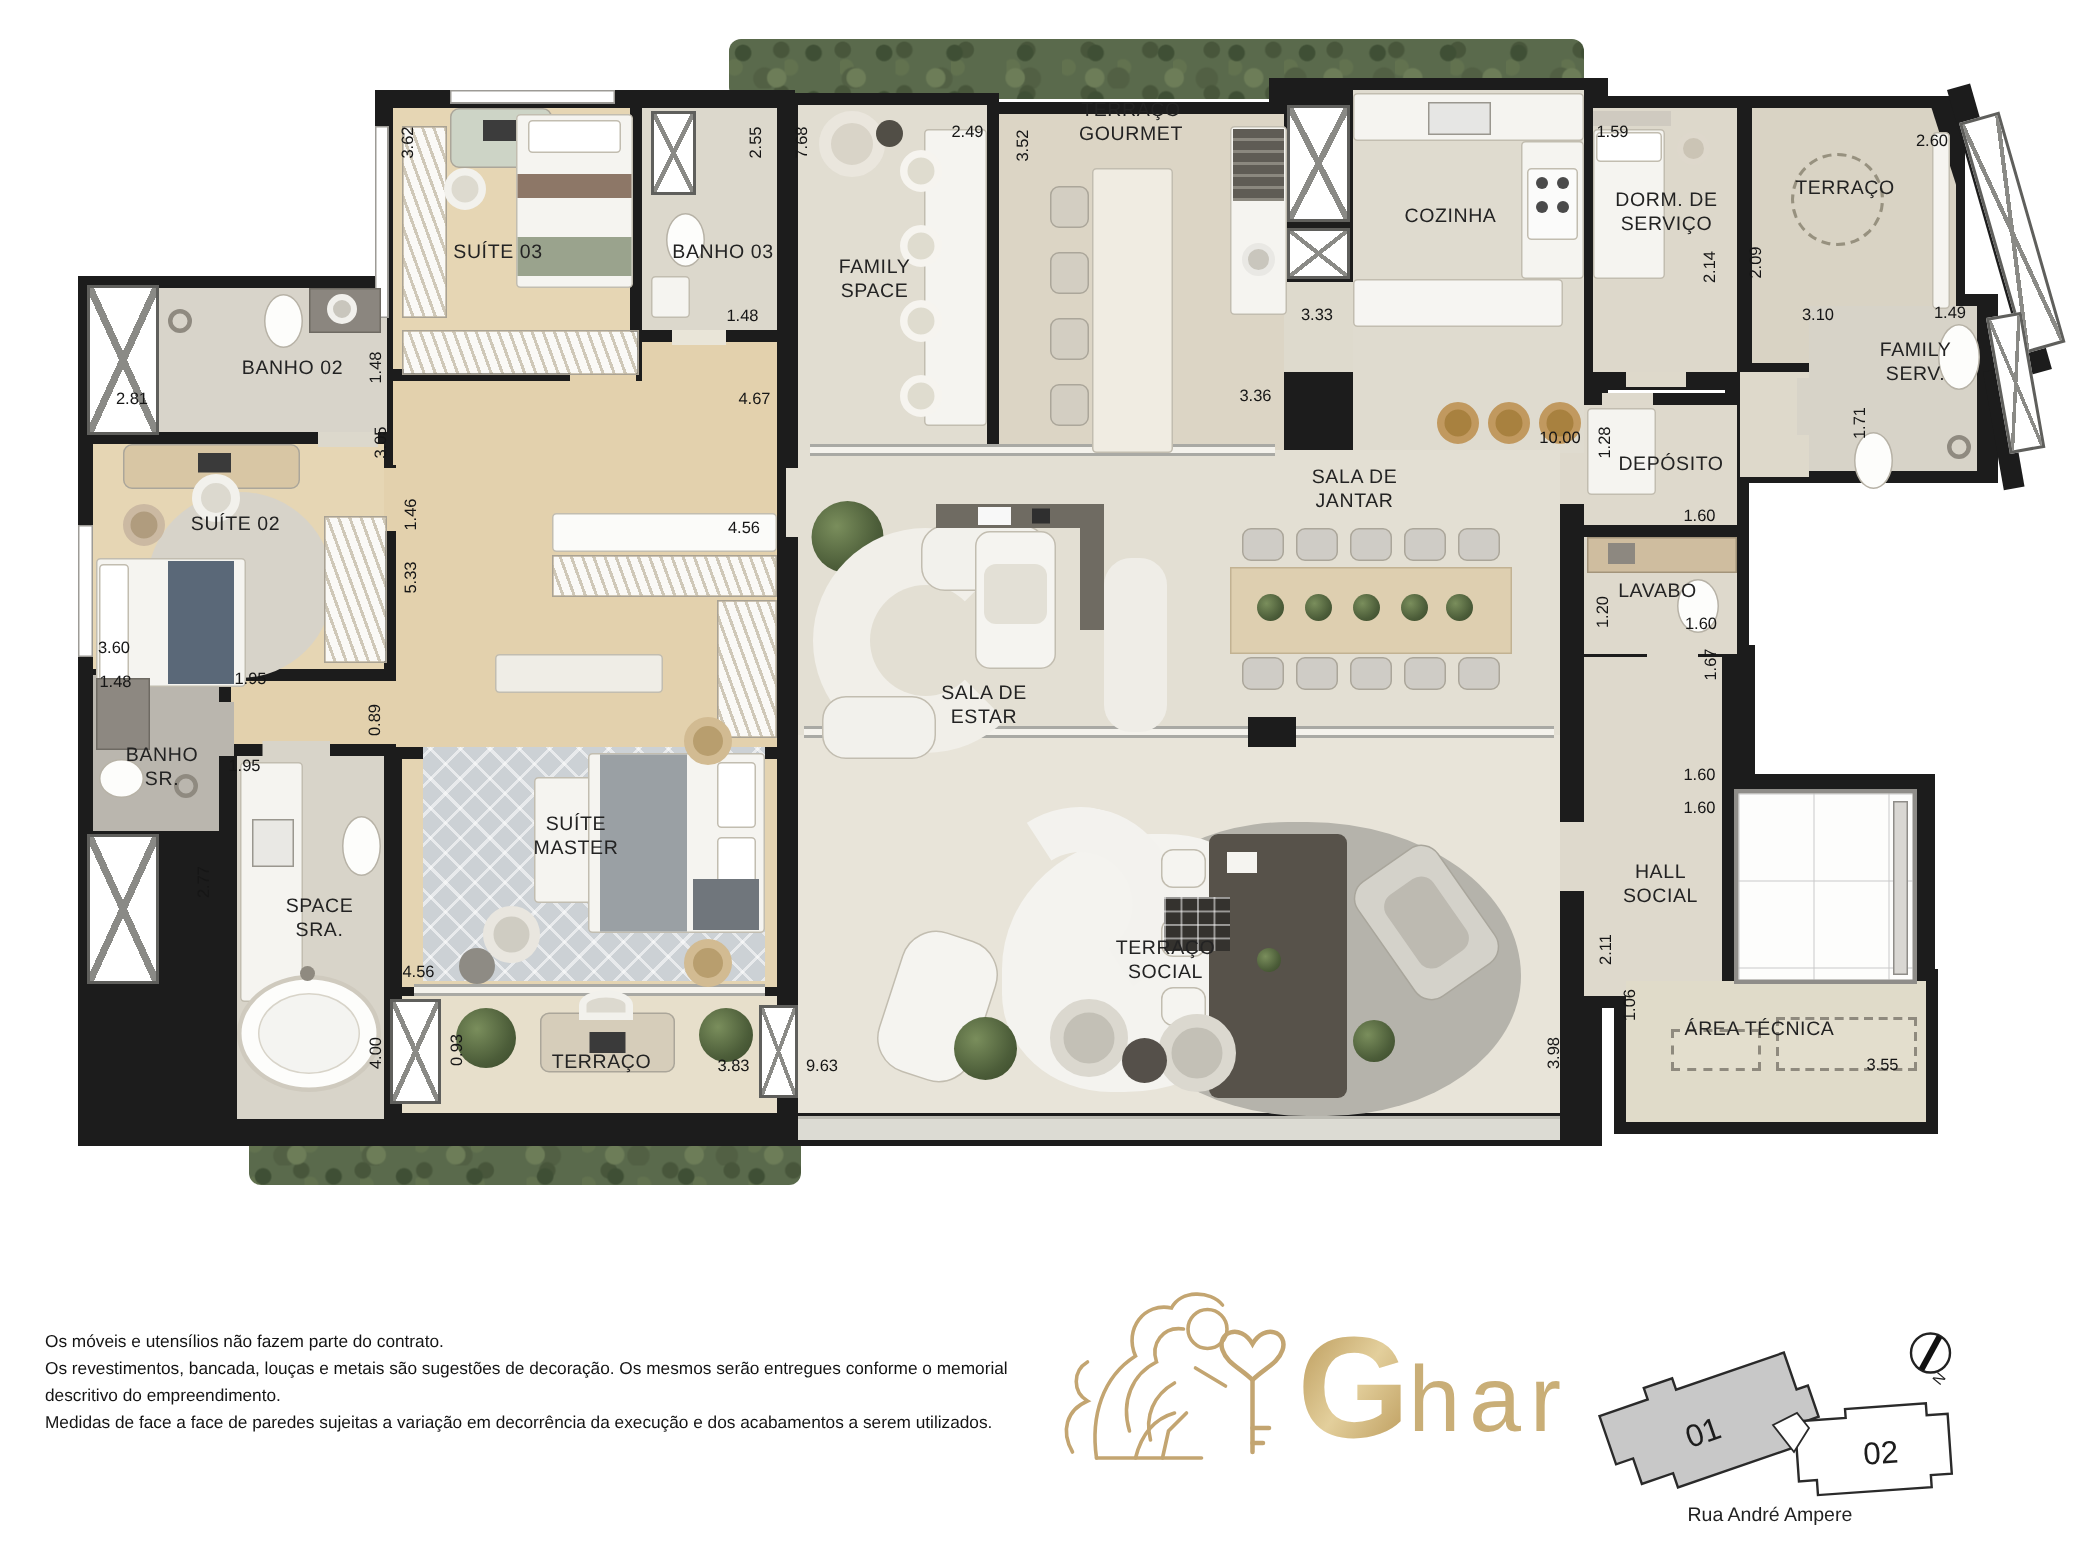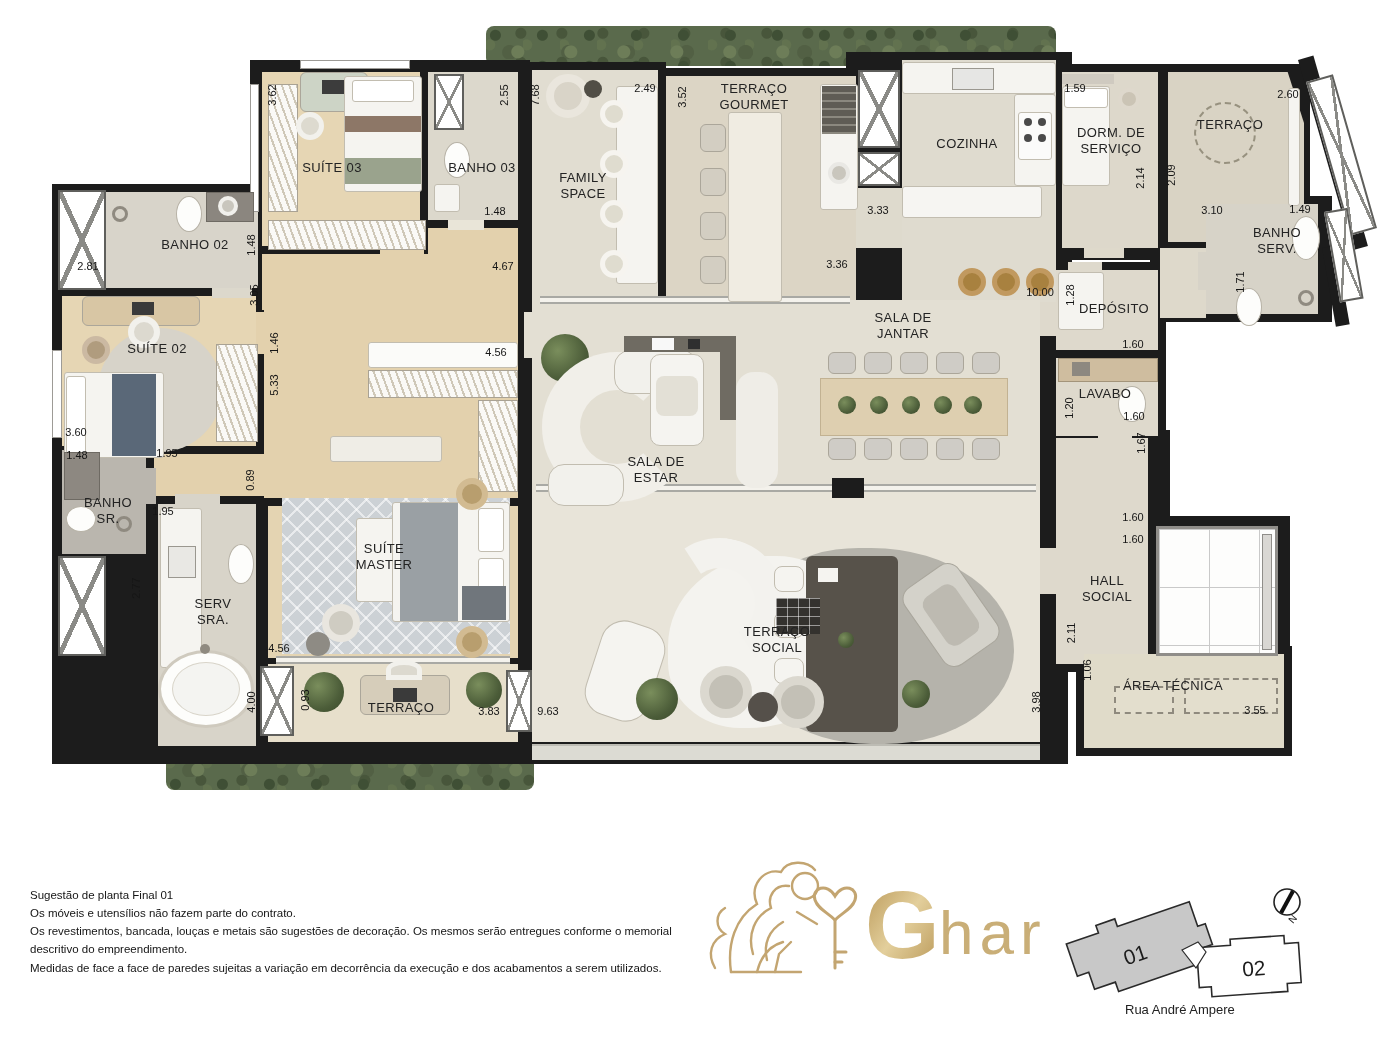--- a/index.html
+++ b/index.html
@@ -283,32 +283,32 @@
   <div class="plant" style="left:466px;top:672px;width:36px;height:36px"></div>
 
   <div class="dashbox" style="left:1114px;top:686px;width:60px;height:28px"></div>
   <div class="dashbox" style="left:1184px;top:678px;width:94px;height:36px"></div>
 
   <div class="lbl" style="left:332px;top:168px;width:110px">SUÍTE 03</div>
   <div class="lbl" style="left:482px;top:168px;width:96px">BANHO 03</div>
   <div class="lbl" style="left:195px;top:245px;width:96px">BANHO 02</div>
   <div class="lbl" style="left:157px;top:349px;width:110px">SUÍTE 02</div>
   <div class="lbl" style="left:583px;top:186px;width:64px">FAMILY SPACE</div>
-  <div class="lbl" style="left:754px;top:97px;width:90px">TERRAÇO GOURMET</div>
+  <div class="lbl" style="left:754px;top:81px;width:90px">TERRAÇO GOURMET</div>
   <div class="lbl" style="left:967px;top:144px;width:100px">COZINHA</div>
   <div class="lbl" style="left:1111px;top:141px;width:80px">DORM. DE SERVIÇO</div>
   <div class="lbl" style="left:1230px;top:125px;width:100px">TERRAÇO</div>
-  <div class="lbl" style="left:1277px;top:241px;width:64px">BANHO SERV.</div>
+  <div class="lbl" style="left:1277px;top:241px;width:64px">FAMILY SERV.</div>
   <div class="lbl" style="left:1114px;top:309px;width:100px">DEPÓSITO</div>
   <div class="lbl" style="left:903px;top:326px;width:70px">SALA DE JANTAR</div>
   <div class="lbl" style="left:1105px;top:394px;width:90px">LAVABO</div>
   <div class="lbl" style="left:656px;top:470px;width:64px">SALA DE ESTAR</div>
   <div class="lbl" style="left:384px;top:557px;width:70px">SUÍTE MASTER</div>
   <div class="lbl" style="left:108px;top:511px;width:56px">BANHO SR.</div>
-  <div class="lbl" style="left:213px;top:612px;width:60px">SERV SRA.</div>
+  <div class="lbl" style="left:213px;top:612px;width:60px">SPACE SRA.</div>
   <div class="lbl" style="left:401px;top:708px;width:100px">TERRAÇO</div>
   <div class="lbl" style="left:777px;top:640px;width:90px">TERRAÇO SOCIAL</div>
   <div class="lbl" style="left:1107px;top:589px;width:60px">HALL SOCIAL</div>
   <div class="lbl" style="left:1173px;top:686px;width:140px">ÁREA TÉCNICA</div>
 
   <span class="dim v" style="left:272px;top:95px">3.62</span>
   <span class="dim v" style="left:504px;top:95px">2.55</span>
   <span class="dim v" style="left:535px;top:95px">7.68</span>
   <span class="dim" style="left:645px;top:88px">2.49</span>
   <span class="dim v" style="left:682px;top:97px">3.52</span>
@@ -347,21 +347,20 @@
   <span class="dim" style="left:489px;top:711px">3.83</span>
   <span class="dim" style="left:548px;top:711px">9.63</span>
   <span class="dim v" style="left:1036px;top:702px">3.98</span>
   <span class="dim v" style="left:1071px;top:633px">2.11</span>
   <span class="dim v" style="left:1087px;top:670px">1.06</span>
   <span class="dim" style="left:1133px;top:517px">1.60</span>
   <span class="dim" style="left:1133px;top:539px">1.60</span>
   <span class="dim" style="left:1255px;top:710px">3.55</span>
 
   <div class="footer-lines">
-    <div>Sugestão de planta Final 01</div>
     <div>Os móveis e utensílios não fazem parte do contrato.</div>
     <div>Os revestimentos, bancada, louças e metais são sugestões de decoração. Os mesmos serão entregues conforme o memorial descritivo do empreendimento.</div>
     <div>Medidas de face a face de paredes sujeitas a variação em decorrência da execução e dos acabamentos a serem utilizados.</div>
   </div>
 
   <svg class="abs" style="left:705px;top:856px" width="350" height="140" viewBox="0 0 350 140">
     <defs>
       <linearGradient id="gg" x1="0" y1="0" x2="1" y2="1">
         <stop offset="0" stop-color="#b4914f"></stop>
           <stop offset="0.5" stop-color="#e3cf9c"></stop>

